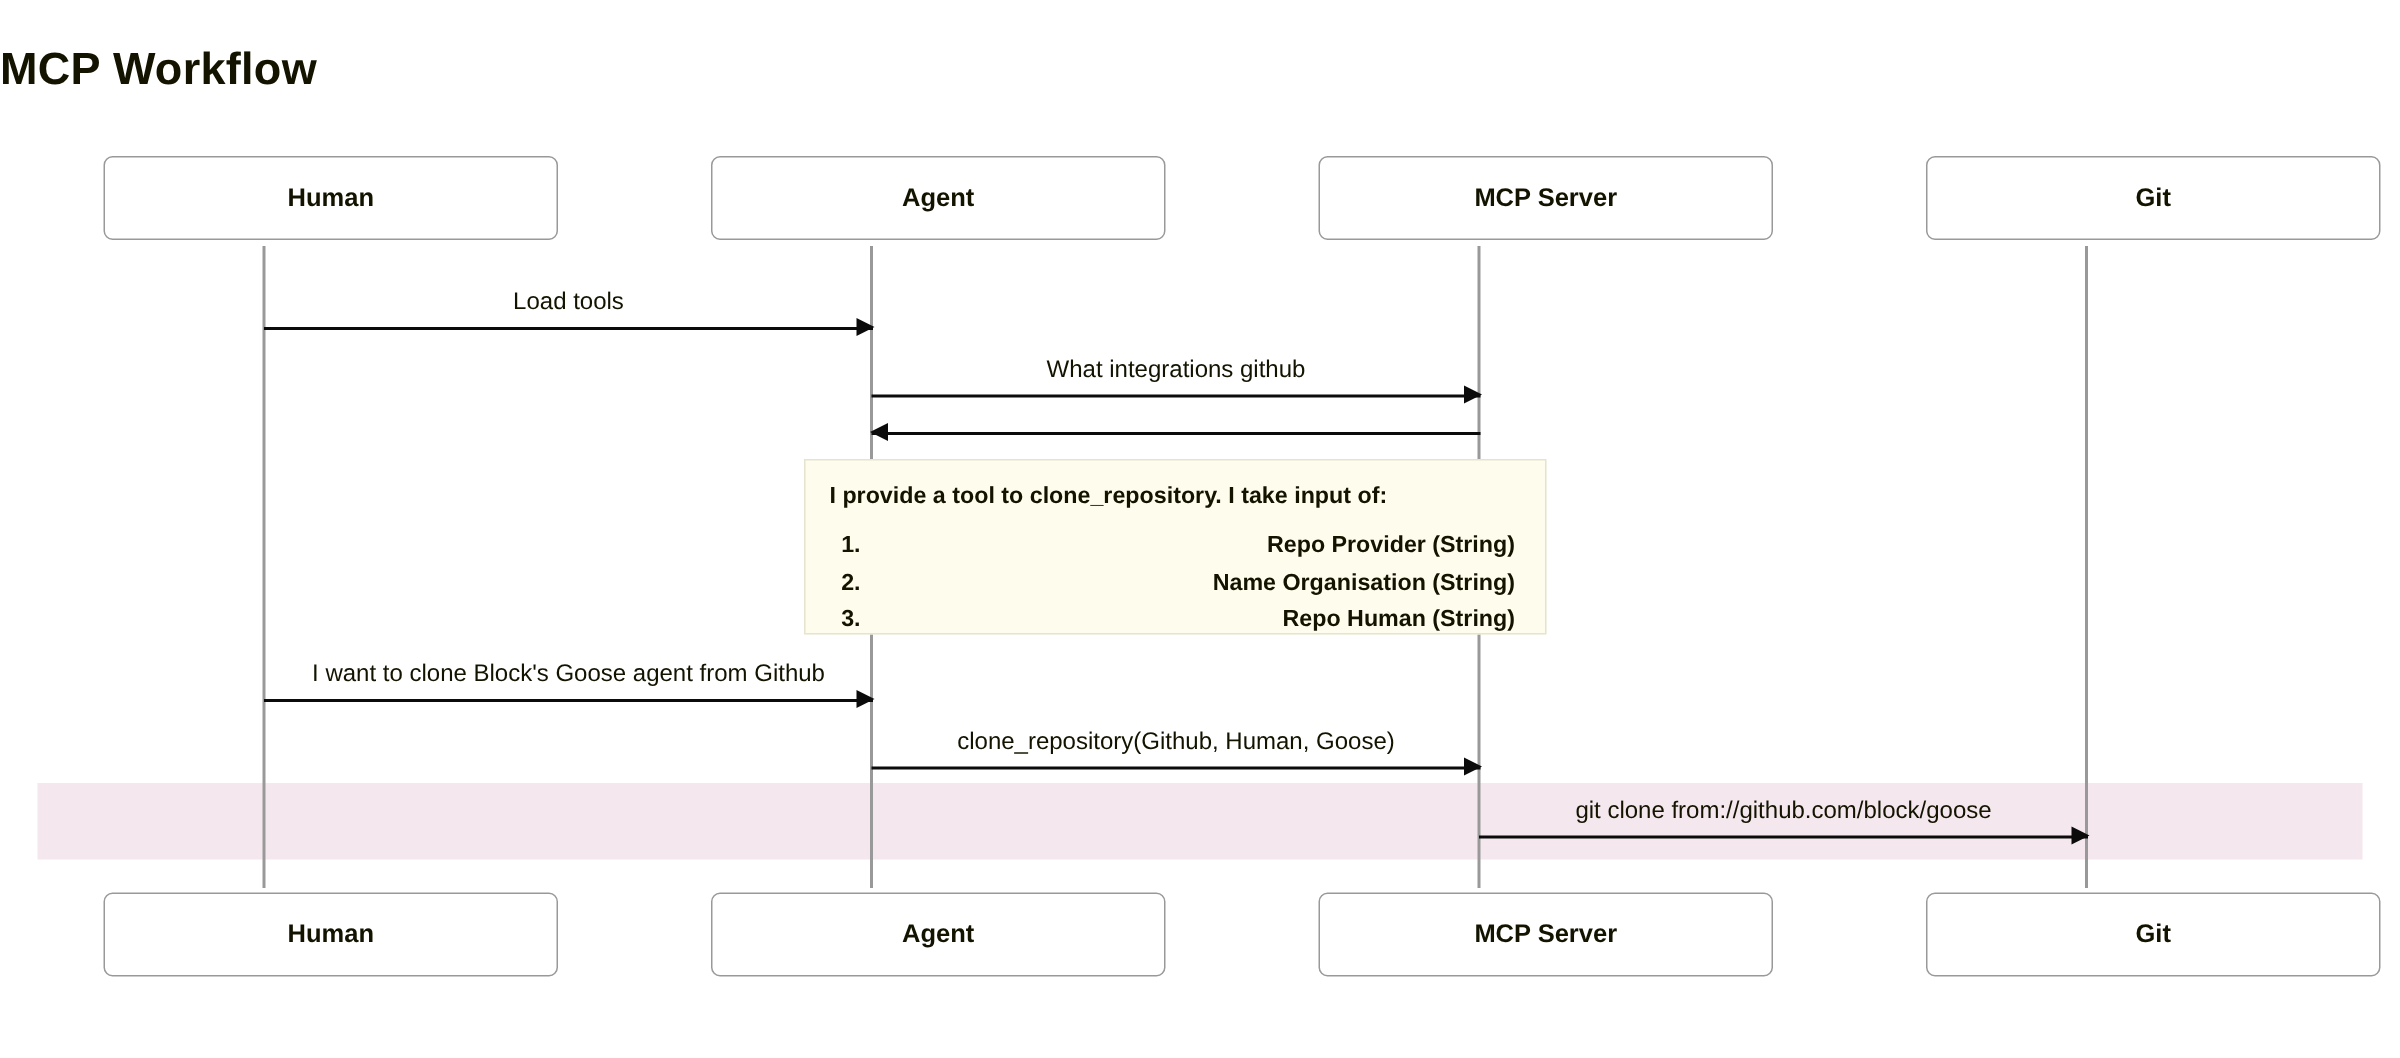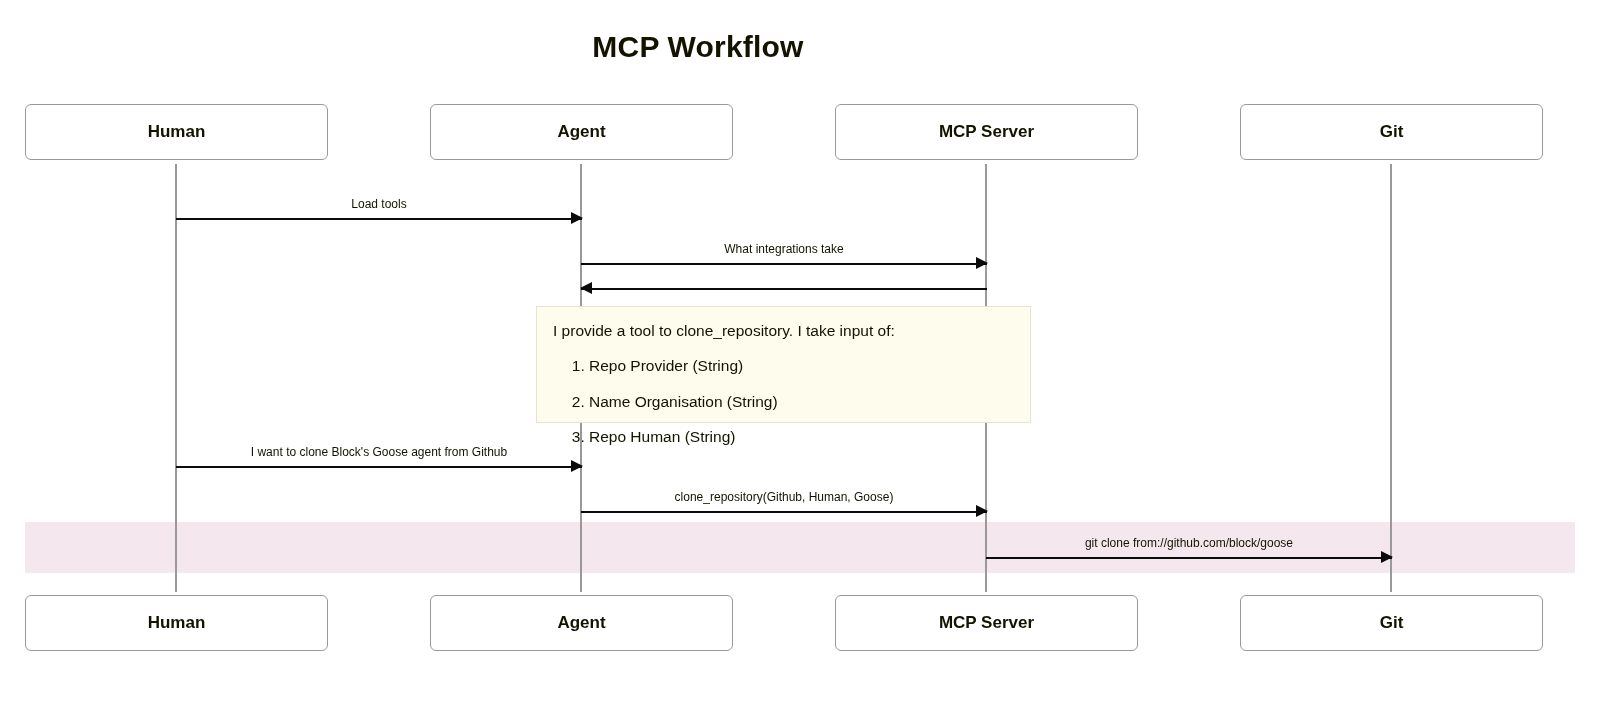--- a/index.html
+++ b/index.html
@@ -17,21 +17,20 @@
   }
   #diagram-root {
     position: absolute;
     inset: 0;
   }
   .diagram-title {
     position: absolute;
     top: 30px;
     left: 0;
     width: 1396px;
-    text-align: center;
     font-size: 30px;
     font-weight: bold;
     color: #131300;
     letter-spacing: 0.2px;
   }
   
   .lifeline {
     position: absolute;
     width: 2px;
     background: #999999;
@@ -46,20 +45,21 @@
     box-sizing: border-box;
     border: 1.6px solid #999999;
     border-radius: 6px;
     background: #ffffff;
     display: flex;
     align-items: center;
     justify-content: center;
     font-size: 17px;
     font-weight: bold;
     color: #131300;
+    margin-left: 44px;
   }
   .actor-box.top { top: 104px; }
   .actor-box.bottom { top: 595px; }
 
   
   .highlight-band {
     position: absolute;
     left: 25px;
     top: 522px;
     width: 1550px;
@@ -95,50 +95,51 @@
   .message.to-left .msg-head {
     left: -1px;
     border-right: 12px solid #0b0b0b;
   }
   .message .msg-label {
     position: absolute;
     left: 0;
     width: 100%;
     bottom: 7px;
     text-align: center;
-    font-size: 12px;
+    font-size: 16px;
     color: #131300;
     white-space: nowrap;
   }
 
   
   .note-box {
     position: absolute;
     left: 536px;
     top: 306px;
     width: 495px;
     height: 117px;
     box-sizing: border-box;
     background: #fdfced;
     border: 1px solid #e6e4cf;
     padding: 14px 16px 10px 16px;
+    font-weight: bold;
   }
   .note-heading {
     font-size: 15.5px;
     color: #131300;
     line-height: 1.3;
   }
   .note-list {
     margin: 13px 0 0 0;
     padding-left: 21px;
     font-size: 15.5px;
     color: #131300;
     line-height: 1.33;
   }
-  .note-list li { margin: 15px; padding: 0; }
+  .note-list li { margin: 4px; padding: 0; text-align: right; }
 </style>
 </head>
 <body>
 
 <div id="diagram-root">
 
   <div class="diagram-title">MCP Workflow</div>
 
   <div class="highlight-band"></div>
 
@@ -160,21 +161,21 @@
     <span>Git</span>
   </div>
 
   <div class="message to-right" style="left:176px; top:218px; width:406px;">
     <div class="msg-label">Load tools</div>
     <div class="msg-line"></div>
     <div class="msg-head"></div>
   </div>
 
   <div class="message to-right" style="left:581px; top:263px; width:406px;">
-    <div class="msg-label">What integrations take</div>
+    <div class="msg-label">What integrations github</div>
     <div class="msg-line"></div>
     <div class="msg-head"></div>
   </div>
 
   <div class="message to-left" style="left:581px; top:288px; width:406px;">
     <div class="msg-label"></div>
     <div class="msg-line"></div>
     <div class="msg-head"></div>
   </div>
 

